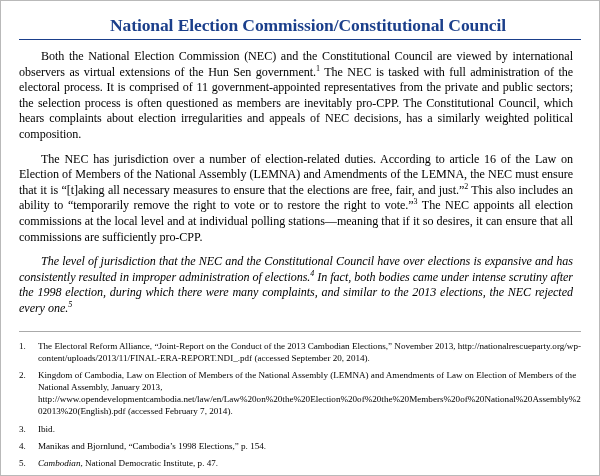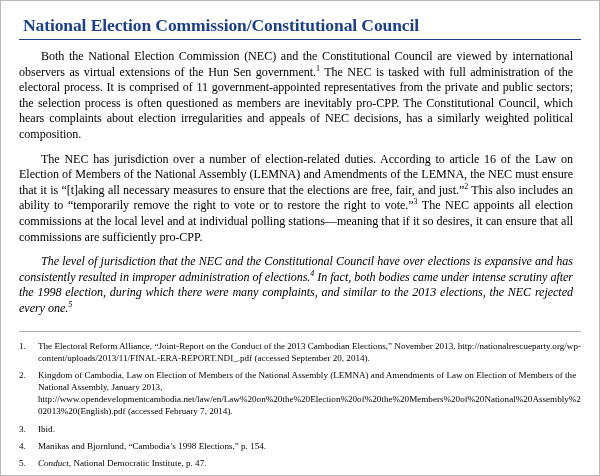--- a/index.html
+++ b/index.html
@@ -20,22 +20,23 @@
     height: 476px;
     border: 1px solid #b9b9b9;
     padding: 14px 18px 8px 18px;
     background: #ffffff;
   }
   h1.title {
     font-family: "Liberation Serif", serif;
     font-size: 17.5px;
     font-weight: bold;
     color: #1b3f8b;
-    margin: 0 0 3px 4px;
+    margin: 0 0 3px 16px;
     letter-spacing: -0.1px;
+    text-align: center;
   }
   .title-rule {
     border: 0;
     border-top: 1.4px solid #1b3f8b;
     margin: 0 0 9px 0;
   }
   p.body {
     margin: 0 8px 9px 0;
     font-size: 12.1px;
     line-height: 1.29;
@@ -109,17 +110,17 @@
     <li>
       <span class="num">3.</span>
       <span class="txt">Ibid.</span>
     </li>
     <li>
       <span class="num">4.</span>
       <span class="txt">Manikas and Bjornlund, “Cambodia’s 1998 Elections,” p. 154.</span>
     </li>
     <li>
       <span class="num">5.</span>
-      <span class="txt"><span class="ital">Conduct</span>, National Democratic Institute, p. 47.</span>
+      <span class="txt"><span class="ital">Cambodian</span>, National Democratic Institute, p. 47.</span>
     </li>
   </ol>
 
 </div>
 
 </body></html>

